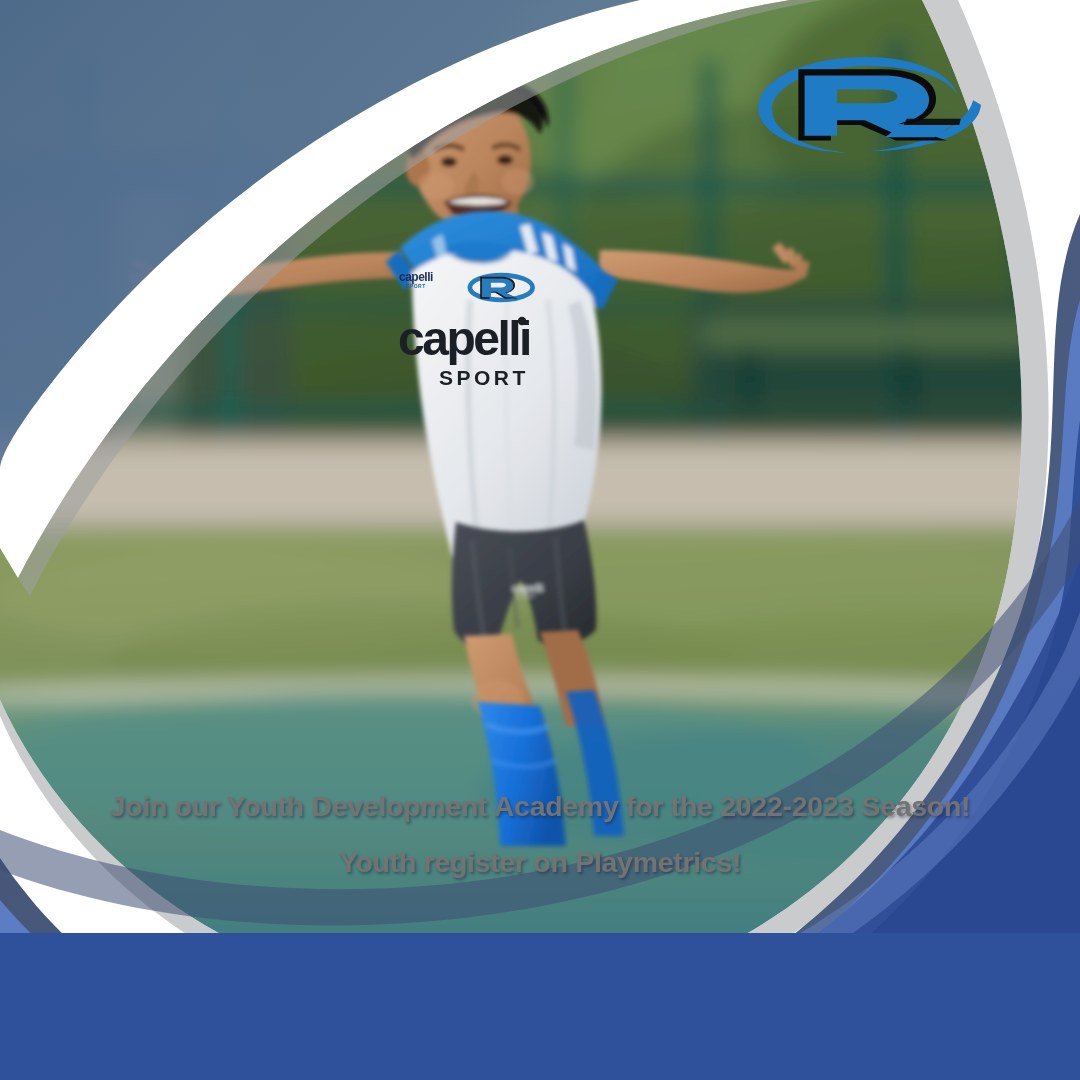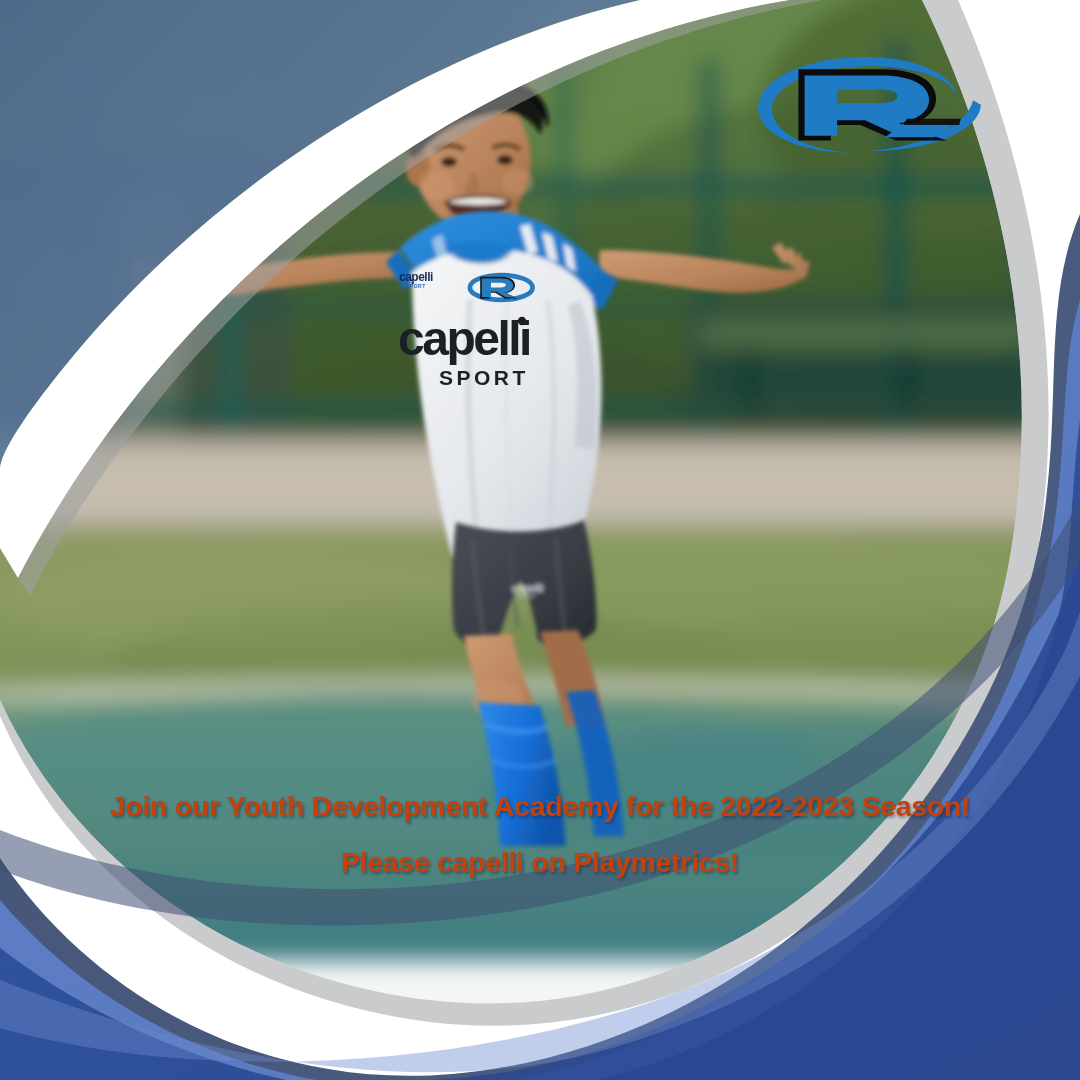--- a/index.html
+++ b/index.html
@@ -8,21 +8,21 @@
     padding: 0;
     background: #2f509a;
   }
   body {
     font-family: "Liberation Sans", sans-serif;
   }
 
   #flyer {
     position: relative;
     width: 1080px;
-    height: 1080px;
+    height: 933px;
     overflow: hidden;
     background: #ffffff;
   }
 
   #flyer svg.layer {
     position: absolute;
     inset: 0;
     width: 1080px;
     height: 1080px;
     display: block;
@@ -32,21 +32,21 @@
   .copy-block {
     position: absolute;
     left: 0;
     right: 0;
     top: 792px;
     text-align: center;
     z-index: 40;
     pointer-events: none;
   }
   .copy-line {
-    color: #c2410c;
+    color: #737373;
     font-family: "Liberation Sans", sans-serif;
     font-weight: bold;
     letter-spacing: -0.3px;
     text-shadow: 1.5px 2px 3px rgba(20,30,60,0.45);
     line-height: 1.0;
     white-space: nowrap;
   }
   .copy-line.l1 { font-size: 28.5px; margin-bottom: 27px; }
   .copy-line.l2 { font-size: 28.5px; margin-bottom: 27px; }
   .copy-line.l3 { font-size: 28.5px; }
@@ -461,16 +461,16 @@
                M 110 60 L 110 78 L 164 78
                C 180 78, 188 74, 188 69 C 188 63, 180 60, 164 60 Z" fill="#1F7BC4"></path>
 
       <path d="M 196 104 L 262 104 L 236 122 L 172 122 Z" fill="#1F7BC4"></path>
       <path d="M 200 98 L 270 98 L 268 106 L 196 106 Z" fill="#0b0b0b" opacity="0.9"></path>
     </svg>
   </div>
 
   <div class="copy-block">
     <div class="copy-line l1">Join our Youth Development Academy for the 2022-2023 Season!</div>
-    <div class="copy-line l3">Please capelli on Playmetrics!</div>
+    <div class="copy-line l3">Youth register on Playmetrics!</div>
   </div>
 
 </div>
 
 </body></html>

